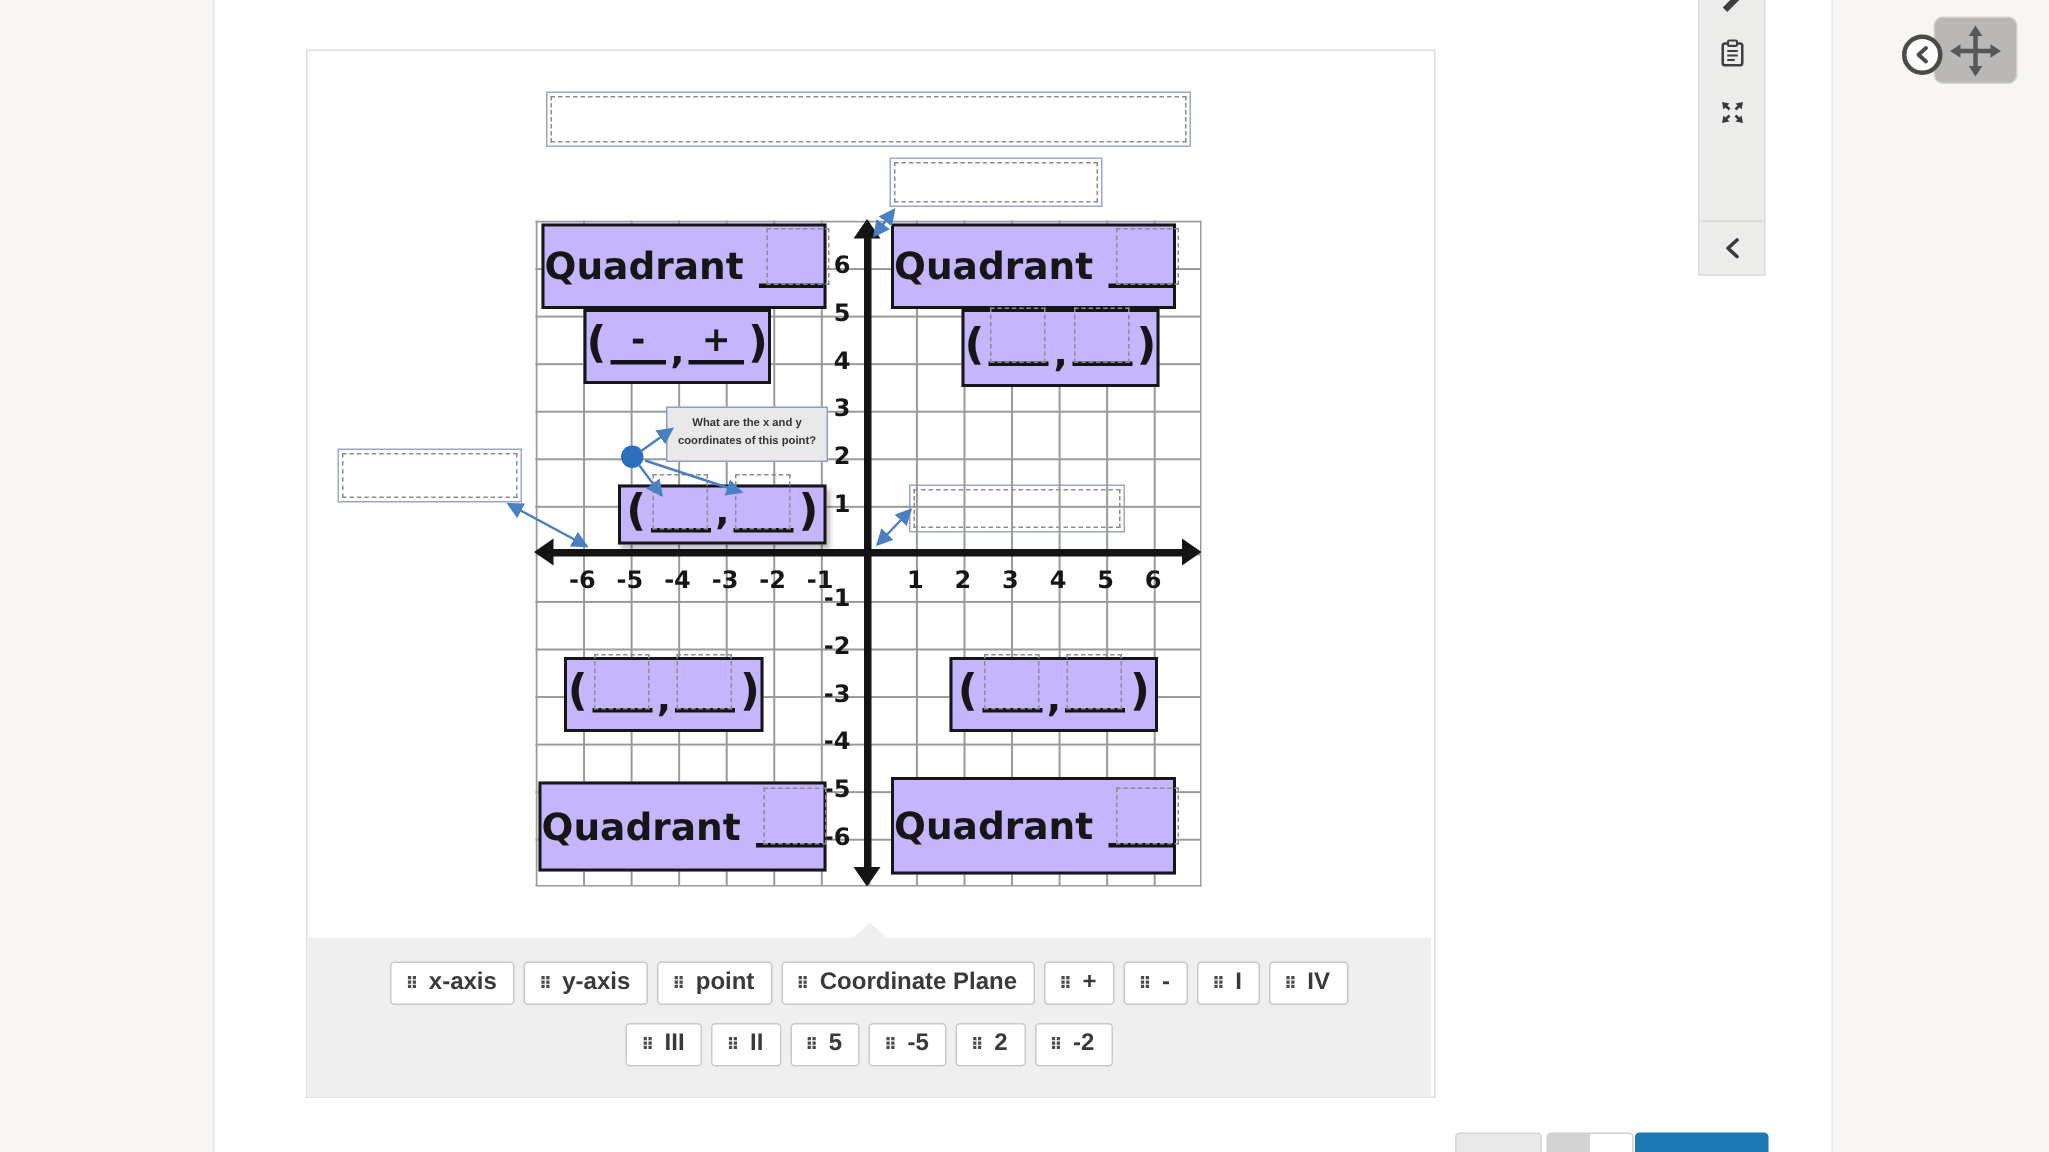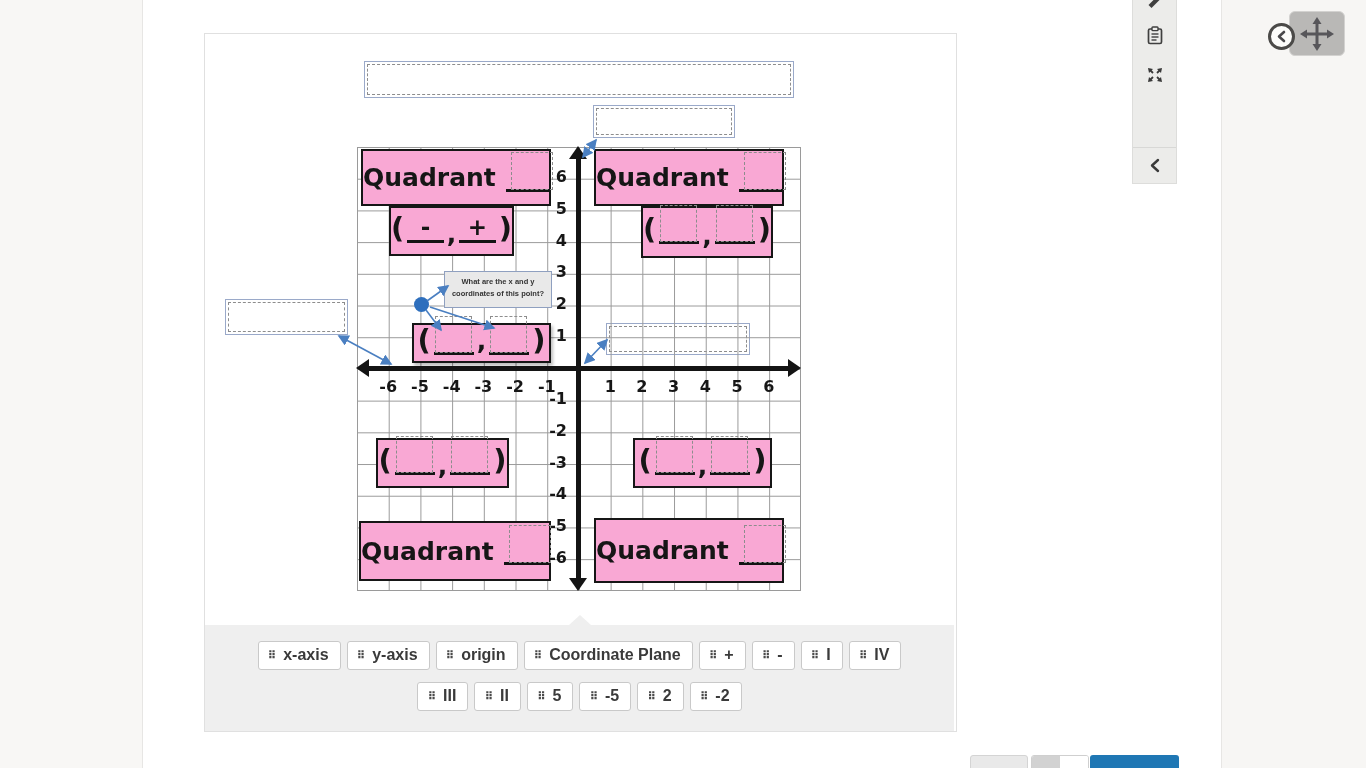--- a/index.html
+++ b/index.html
@@ -28,21 +28,21 @@
   .tri { position:absolute; width:0; height:0; }
   #y-arrow-top    { left:212px; top:-1px;  border-left:9px solid transparent; border-right:9px solid transparent; border-bottom:13px solid #141414; }
   #y-arrow-bottom { left:212px; bottom:-1px; border-left:9px solid transparent; border-right:9px solid transparent; border-top:13px solid #141414; }
   #x-arrow-left   { left:-1px; top:212px; border-top:9px solid transparent; border-bottom:9px solid transparent; border-right:13px solid #141414; }
   #x-arrow-right  { right:-1px; top:212px; border-top:9px solid transparent; border-bottom:9px solid transparent; border-left:13px solid #141414; }
   .tick { position:absolute; font-family:"DejaVu Sans",sans-serif; font-weight:bold; font-size:16px; color:#161616; }
   .tick-x { width:32px; text-align:center; top:230px; }
   .tick-y { width:60px; text-align:right; left:150px; }
 
   
-  .wbox { position:absolute; background:#f9a8d4; border:2px solid #161616; color:#161616;
+  .wbox { position:absolute; background:#c4b5fd; border:2px solid #161616; color:#161616;
           font-family:"DejaVu Sans",sans-serif; font-weight:bold; display:flex; align-items:center; justify-content:center; }
   .qbox { font-size:25px; }
   .q-blank { display:inline-block; width:54px; height:28px; border-bottom:3px solid #141414; position:relative; margin-left:10px; }
   .q-dz { position:absolute; left:5px; bottom:-1px; width:42px; height:38px; }
   .dz { border:1px dashed #8d8d8d; }
   .cbox { gap:3px; }
   .paren { font-size:29px; line-height:1; padding-bottom:6px; }
   .comma { font-size:25px; line-height:1; align-self:flex-end; padding-bottom:8px; }
   .c-blank { width:40px; height:24px; border-bottom:3px solid #141414; position:relative; }
   .c-dz { position:absolute; left:1px; bottom:-1px; width:37px; height:37px; }
@@ -258,21 +258,21 @@
           <div class="chip">
             <span class="handle">⠿</span>
             <span>x-axis</span>
           </div>
           <div class="chip">
             <span class="handle">⠿</span>
             <span>y-axis</span>
           </div>
           <div class="chip">
             <span class="handle">⠿</span>
-            <span>origin</span>
+            <span>point</span>
           </div>
           <div class="chip">
             <span class="handle">⠿</span>
             <span>Coordinate Plane</span>
           </div>
           <div class="chip">
             <span class="handle">⠿</span>
             <span>+</span>
           </div>
           <div class="chip">

